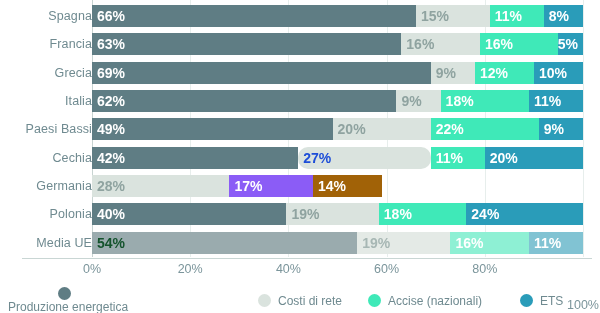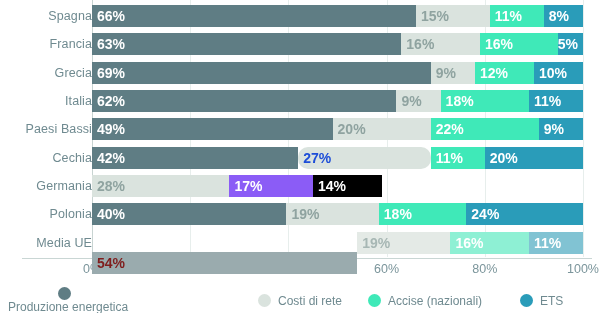--- a/index.html
+++ b/index.html
@@ -248,57 +248,57 @@
               <div class="seg" style="width: 20%; background: rgb(42, 156, 185); color: rgb(255, 255, 255);">20%</div>
             </div>
           </div>
         </div>
         <div class="row">
           <div class="row-label">Germania</div>
           <div class="row-bar">
             <div class="bar">
               <div class="seg" style="width: 28%; background: rgb(218, 227, 222); color: rgb(143, 163, 160);">28%</div>
               <div class="seg" style="width: 17%; background: #8b5cf6; color: rgb(255, 255, 255);">17%</div>
-              <div class="seg" style="width: 14%; background: #000000; color: rgb(255, 255, 255);">14%</div>
+              <div class="seg" style="width: 14%; background: #a16207; color: rgb(255, 255, 255);">14%</div>
             </div>
           </div>
         </div>
         <div class="row">
           <div class="row-label">Polonia</div>
           <div class="row-bar">
             <div class="bar">
               <div class="seg" style="width: 40%; background: rgb(95, 125, 132); color: rgb(255, 255, 255);">40%</div>
               <div class="seg" style="width: 19%; background: rgb(218, 227, 222); color: rgb(143, 163, 160);">19%</div>
               <div class="seg" style="width: 18%; background: rgb(63, 233, 184); color: rgb(255, 255, 255);">18%</div>
               <div class="seg" style="width: 24%; background: rgb(42, 156, 185); color: rgb(255, 255, 255);">24%</div>
             </div>
           </div>
         </div>
         <div class="row">
           <div class="row-label">Media UE</div>
           <div class="row-bar">
             <div class="bar">
-              <div class="seg" style="width: 54%; background: rgb(154, 171, 174); color: #7f1d1d; margin-top: 20px;">54%</div>
+              <div class="seg" style="width: 54%; background: rgb(154, 171, 174); color: #14532d;">54%</div>
               <div class="seg" style="width: 19%; background: rgb(228, 234, 230); color: rgb(167, 183, 180);">19%</div>
               <div class="seg" style="width: 16%; background: rgb(142, 240, 212); color: rgb(255, 255, 255);">16%</div>
               <div class="seg" style="width: 11%; background: rgb(129, 195, 211); color: rgb(255, 255, 255);">11%</div>
             </div>
           </div>
         </div>
       </div>
   </div>
 
   <div class="xaxis-line"></div>
   <div class="xticks" id="xticks">
       <div class="xtick" style="left: 0%;">0%</div>
       <div class="xtick" style="left: 20%;">20%</div>
       <div class="xtick" style="left: 40%;">40%</div>
       <div class="xtick" style="left: 60%;">60%</div>
       <div class="xtick" style="left: 80%;">80%</div>
-      <div class="xtick" style="left: 100%;">100%</div>
+      <div class="xtick" style="left: 100%; margin-top: 36px;">100%</div>
     </div>
 
   <div class="legend" id="legend">
       <div class="legend-item" style="left: 8px; flex-direction: column;">
         <span class="legend-dot" style="background: rgb(95, 125, 132);"></span>
         <span class="legend-text">Produzione energetica</span>
       </div>
       <div class="legend-item" style="left: 258px;">
         <span class="legend-dot" style="background: rgb(218, 227, 222);"></span>
         <span class="legend-text">Costi di rete</span>

